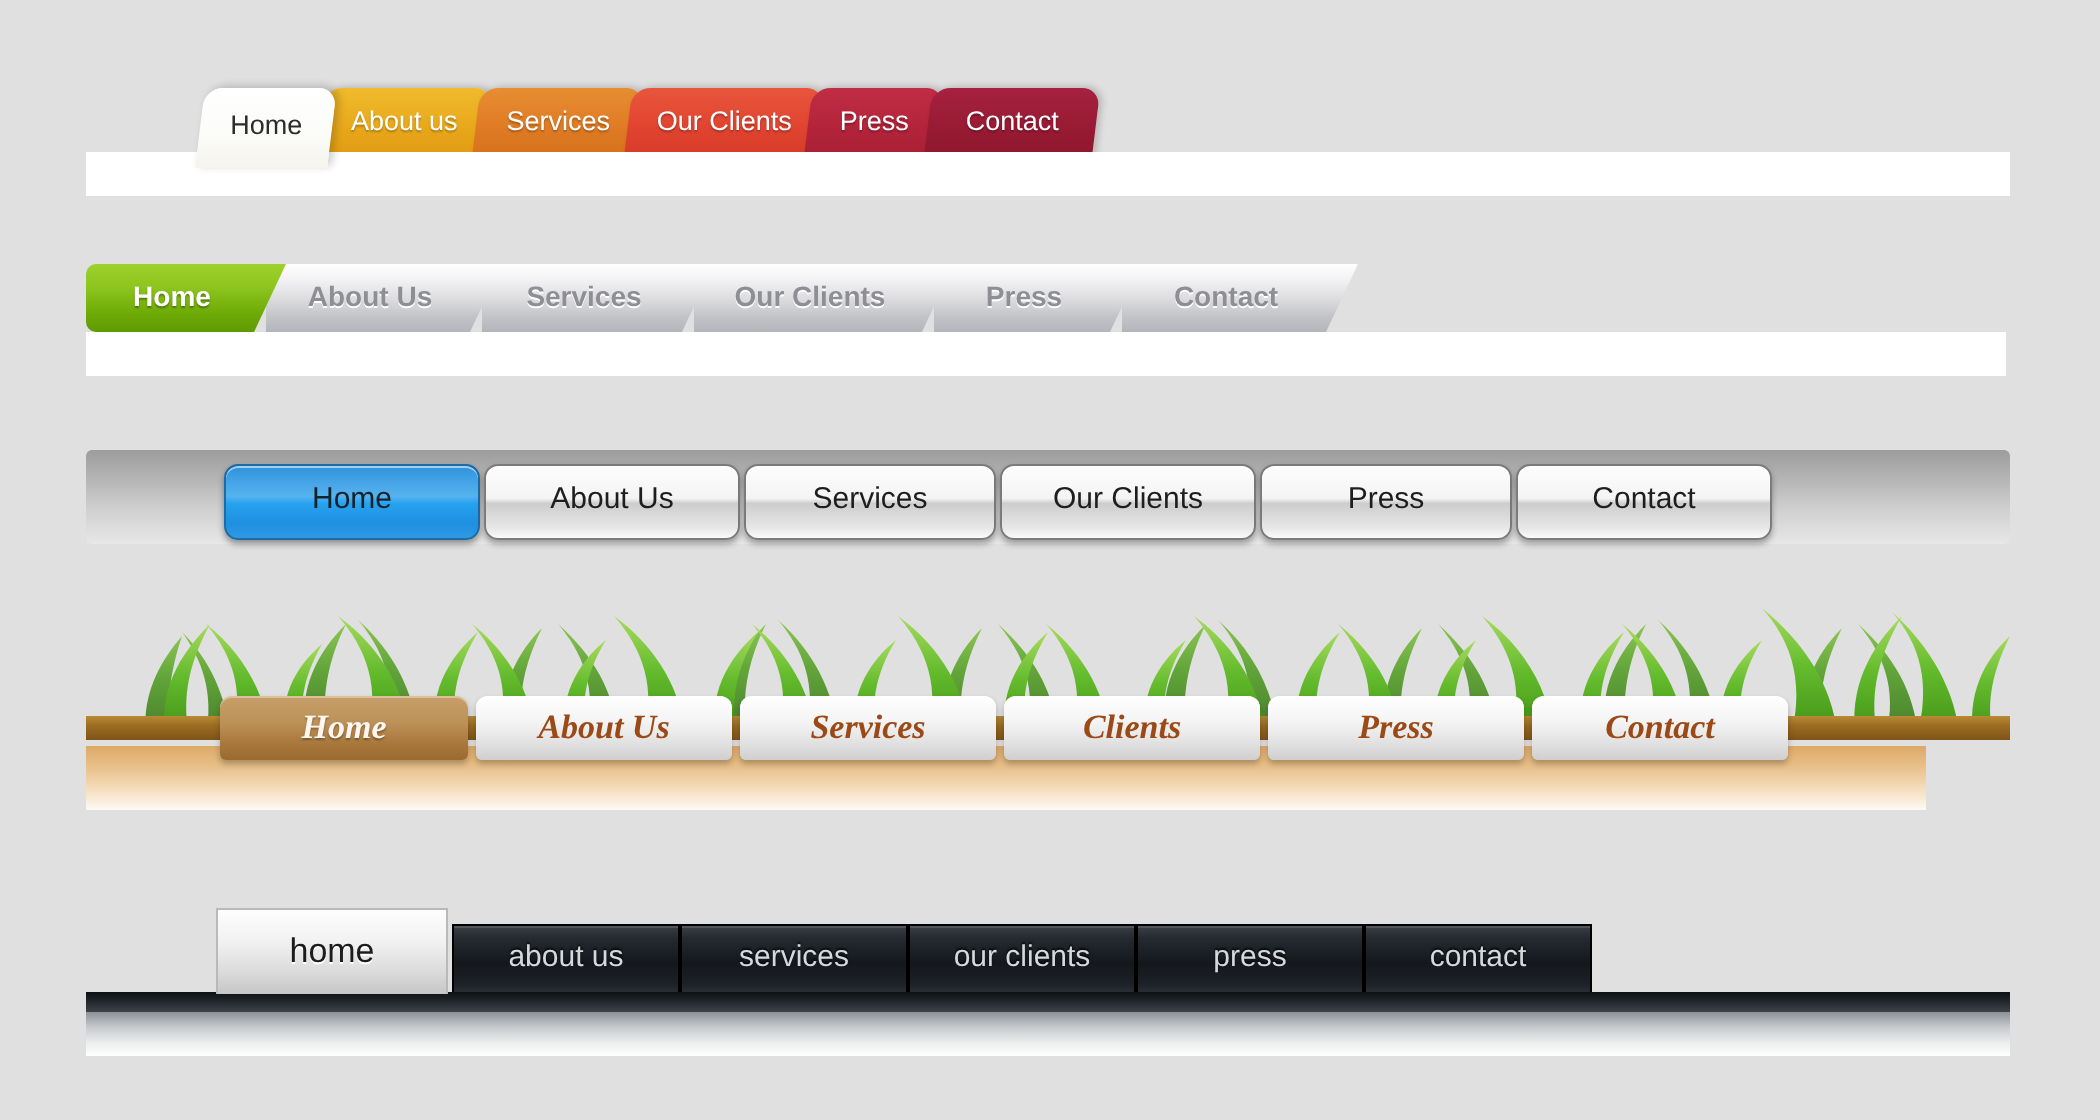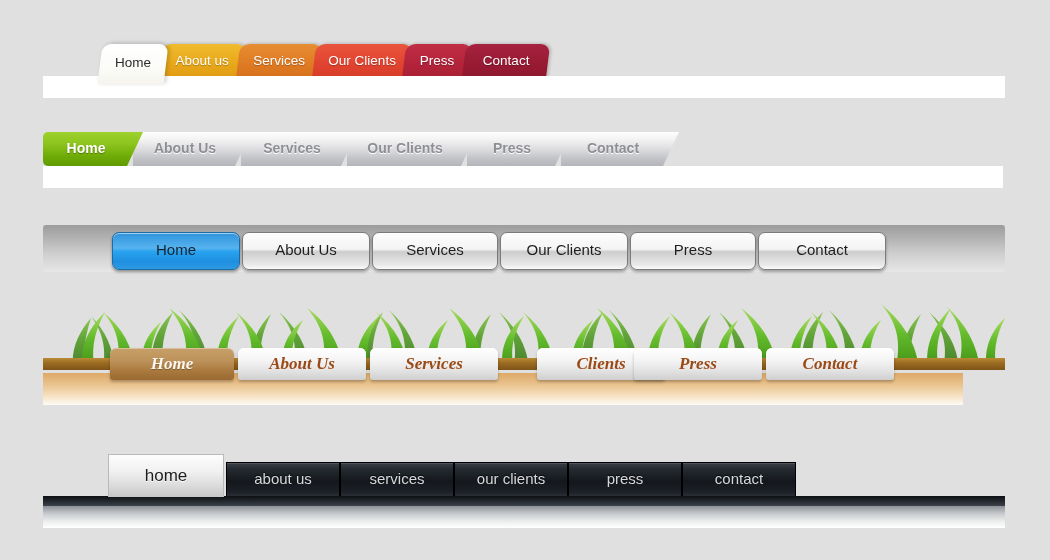--- a/index.html
+++ b/index.html
@@ -409,21 +409,21 @@
   <div class="btnrow" id="menu4row" style="position:absolute;left:110px;top:348px;height:34px;">
     <a class="m4btn m4active" style="position:absolute;left:0px;width:124px;height:32px;border-radius:6px 6px 3px 3px;background:linear-gradient(to bottom,#c79f68 0%,#bd925a 40%,#a8773c 75%,#9a6a31 100%);box-shadow:0 2px 3px rgba(0,0,0,0.25),inset 0 1px 0 rgba(255,255,255,0.35);">
       <span style="display:block;line-height:31px;text-align:center;font-size:17px;font-style:italic;font-weight:bold;font-family:'Liberation Serif','DejaVu Serif',serif;color:#fdf7ef;text-shadow:0 1px 1px rgba(0,0,0,0.3);">Home</span>
     </a>
     <a class="m4btn" style="position:absolute;left:128px;width:128px;height:32px;border-radius:6px 6px 3px 3px;background:linear-gradient(to bottom,#ffffff 0%,#f4f4f4 40%,#e2e2e2 72%,#cfcfcf 100%);box-shadow:0 2px 3px rgba(0,0,0,0.25),inset 0 1px 0 #ffffff;">
       <span style="display:block;line-height:31px;text-align:center;font-size:17px;font-style:italic;font-weight:bold;font-family:'Liberation Serif','DejaVu Serif',serif;color:#9b4a17;">About Us</span>
     </a>
     <a class="m4btn" style="position:absolute;left:260px;width:128px;height:32px;border-radius:6px 6px 3px 3px;background:linear-gradient(to bottom,#ffffff 0%,#f4f4f4 40%,#e2e2e2 72%,#cfcfcf 100%);box-shadow:0 2px 3px rgba(0,0,0,0.25),inset 0 1px 0 #ffffff;">
       <span style="display:block;line-height:31px;text-align:center;font-size:17px;font-style:italic;font-weight:bold;font-family:'Liberation Serif','DejaVu Serif',serif;color:#9b4a17;">Services</span>
     </a>
-    <a class="m4btn" style="position:absolute;left:392px;width:128px;height:32px;border-radius:6px 6px 3px 3px;background:linear-gradient(to bottom,#ffffff 0%,#f4f4f4 40%,#e2e2e2 72%,#cfcfcf 100%);box-shadow:0 2px 3px rgba(0,0,0,0.25),inset 0 1px 0 #ffffff;margin-left:35px;">
+    <a class="m4btn" style="position:absolute;left:392px;width:128px;height:32px;border-radius:6px 6px 3px 3px;background:linear-gradient(to bottom,#ffffff 0%,#f4f4f4 40%,#e2e2e2 72%,#cfcfcf 100%);box-shadow:0 2px 3px rgba(0,0,0,0.25),inset 0 1px 0 #ffffff;">
       <span style="display:block;line-height:31px;text-align:center;font-size:17px;font-style:italic;font-weight:bold;font-family:'Liberation Serif','DejaVu Serif',serif;color:#9b4a17;">Clients</span>
     </a>
     <a class="m4btn" style="position:absolute;left:524px;width:128px;height:32px;border-radius:6px 6px 3px 3px;background:linear-gradient(to bottom,#ffffff 0%,#f4f4f4 40%,#e2e2e2 72%,#cfcfcf 100%);box-shadow:0 2px 3px rgba(0,0,0,0.25),inset 0 1px 0 #ffffff;">
       <span style="display:block;line-height:31px;text-align:center;font-size:17px;font-style:italic;font-weight:bold;font-family:'Liberation Serif','DejaVu Serif',serif;color:#9b4a17;">Press</span>
     </a>
     <a class="m4btn" style="position:absolute;left:656px;width:128px;height:32px;border-radius:6px 6px 3px 3px;background:linear-gradient(to bottom,#ffffff 0%,#f4f4f4 40%,#e2e2e2 72%,#cfcfcf 100%);box-shadow:0 2px 3px rgba(0,0,0,0.25),inset 0 1px 0 #ffffff;">
       <span style="display:block;line-height:31px;text-align:center;font-size:17px;font-style:italic;font-weight:bold;font-family:'Liberation Serif','DejaVu Serif',serif;color:#9b4a17;">Contact</span>
     </a>
   </div>
 

